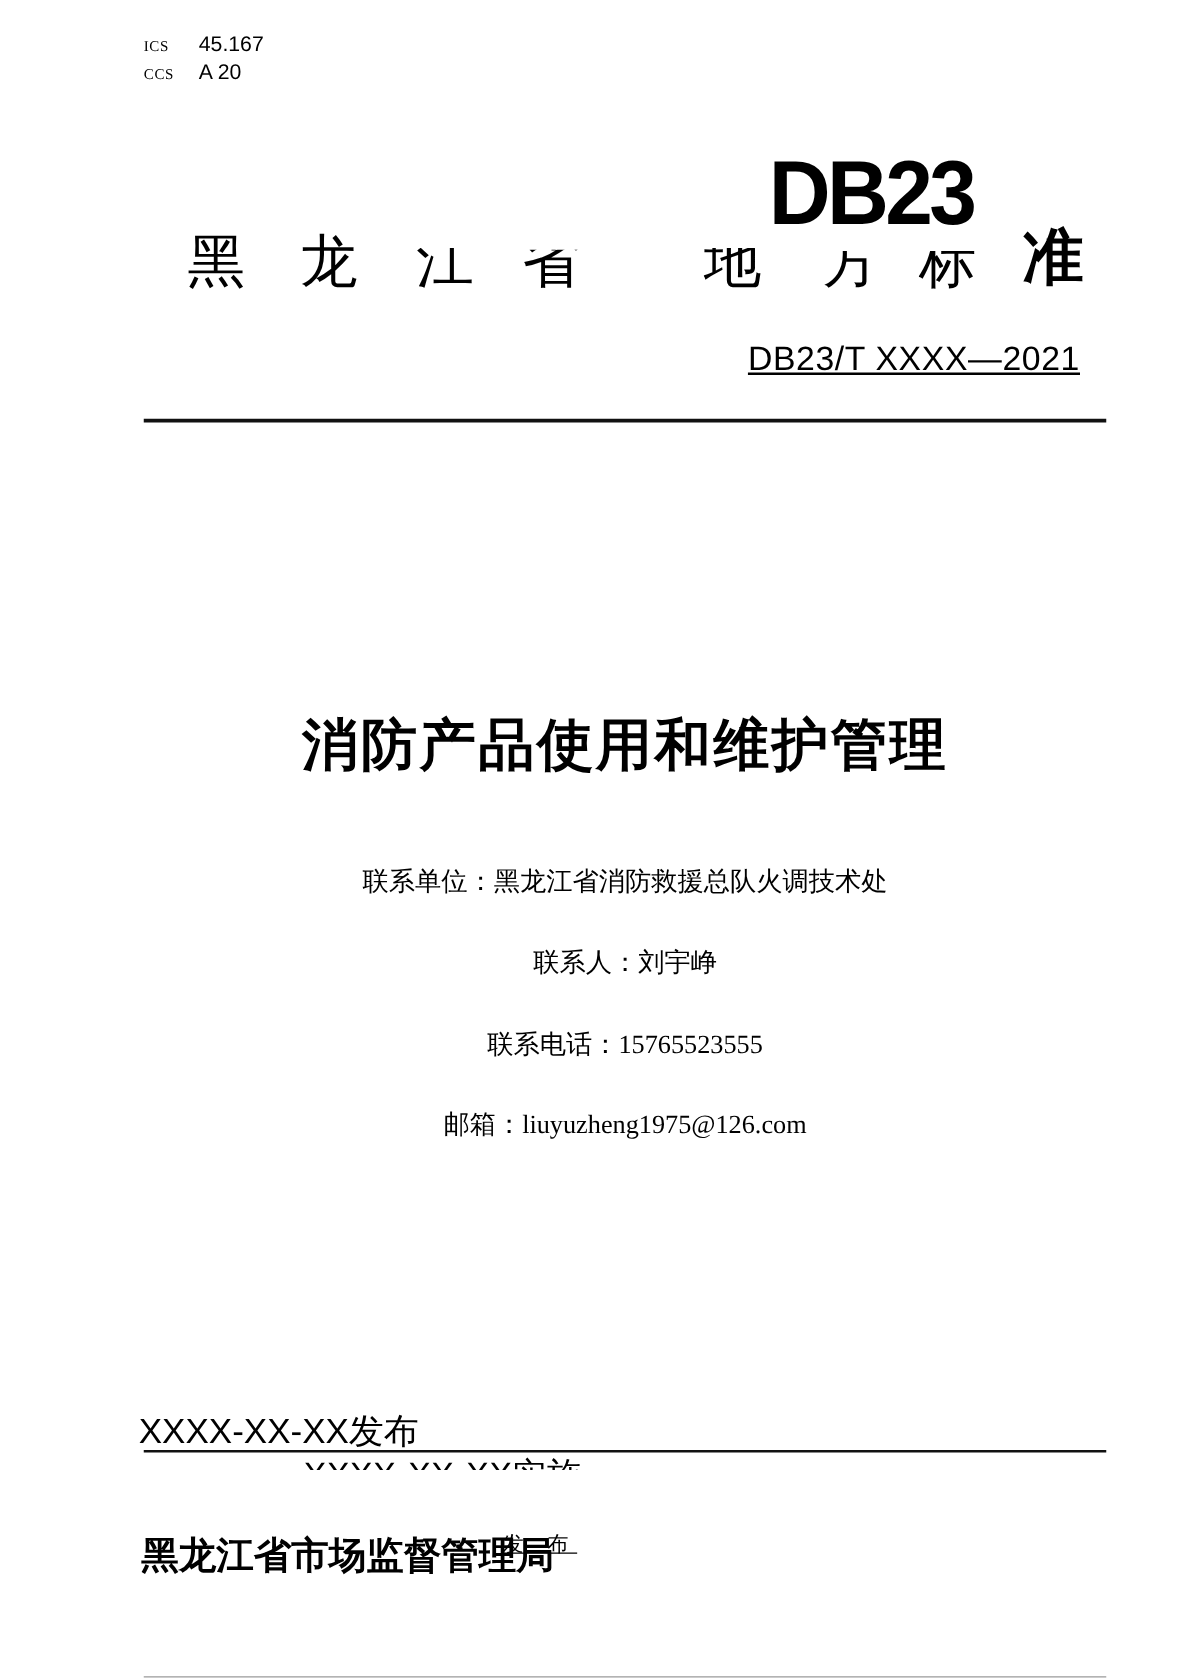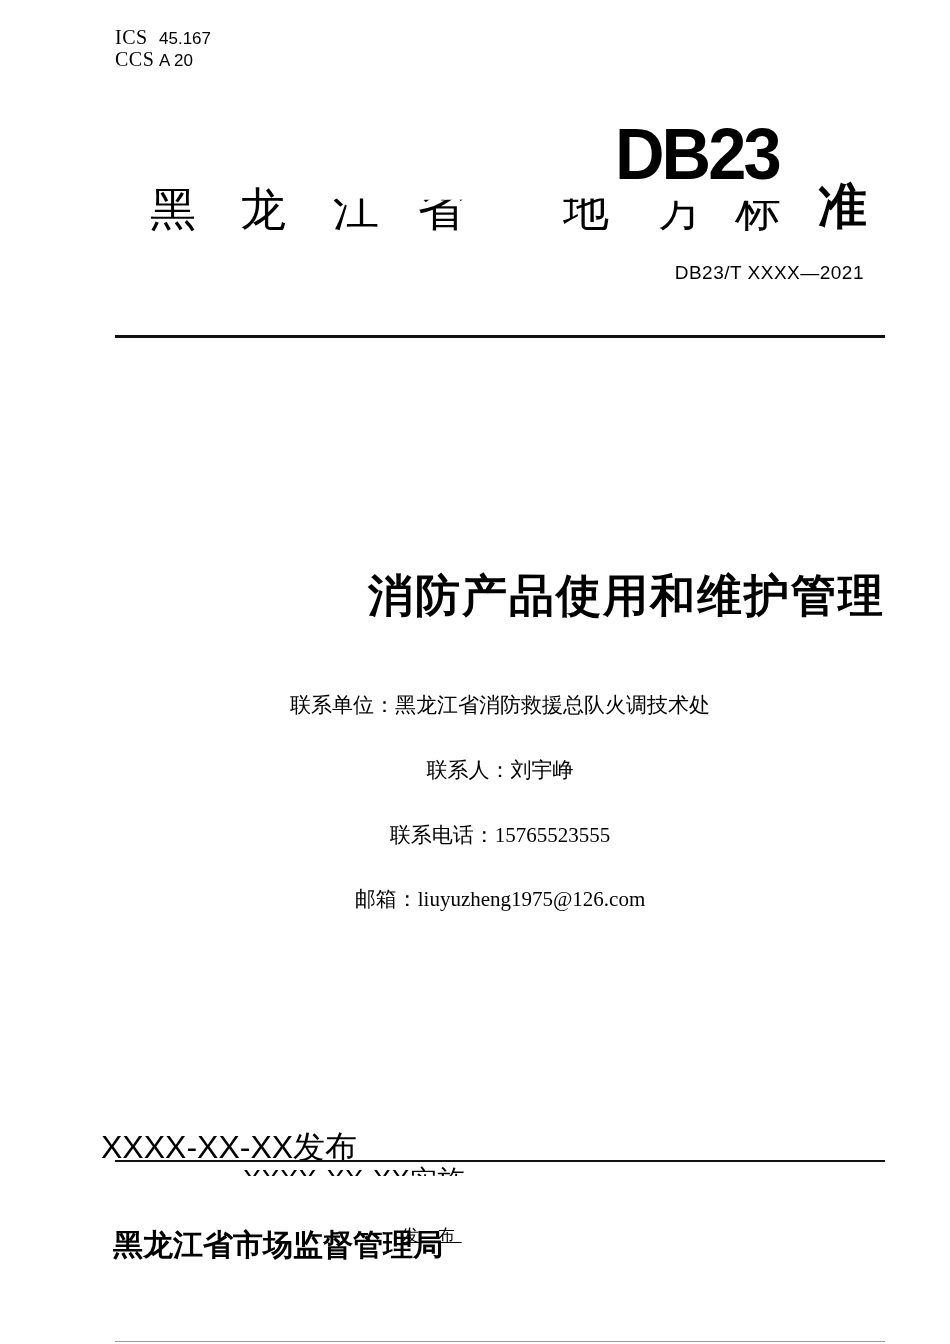--- a/index.html
+++ b/index.html
@@ -12,21 +12,21 @@
     color: #000000;
     font-family: "Liberation Sans", sans-serif;
     overflow: hidden;
   }
 
   
   .ics-block { position:absolute; left:115px; top:26px; }
   .ics-row { display:flex; align-items:baseline; height:22px; }
   .ics-row .lab {
     width:44px; font-family:"Liberation Serif", serif;
-    font-size:20px; letter-spacing:0.5px;
+    font-size:12px; letter-spacing:0.5px;
   }
   .ics-row .val { font-size:17px; }
 
   
   .logo {
     position:absolute; left:615px; top:118px;
     font-size:70px; font-weight:900; line-height:1;
     letter-spacing:-3px;
     transform: scale(0.98, 1.04);
     transform-origin: left top;
@@ -41,53 +41,53 @@
   .bc1 { left:240px; }
   .bc2 { left:333px; clip-path: inset(27% 0 0 0); }
   .bc3 { left:418px; clip-path: inset(30% 0 0 0); }
   .bc4 { left:563px; clip-path: inset(27% 0 0 0); }
   .bc5 { left:658px; clip-path: inset(32% 0 0 0); }
   .bc6 { left:735px; clip-path: inset(32% 0 0 0); }
   .bc7 { left:818px; top:182px; font-size:49px; font-weight:700; }
 
   
   .stdnum {
-    position:absolute; right:86px; top:262px;
-    font-size:19px; letter-spacing:0.5px;
+    position:absolute; right:86px; top:272px;
+    font-size:27px; letter-spacing:0.5px;text-decoration:underline;
   }
 
   
   .rule { position:absolute; left:115px; width:770px; background:#111111; }
   .rule-top { top:335px; height:3px; }
   .rule-mid { top:1160px; height:2px; }
   .hairline { position:absolute; left:115px; top:1341px; width:770px; height:1px; background:#9a9a9a; }
 
   
   .doc-title {
     position:absolute; left:115px; top:570px; width:770px;
-    text-align:right; font-size:45px; font-weight:700;
+    text-align:center; font-size:45px; font-weight:700;
     letter-spacing:2px; line-height:1.15;
   }
 
   
   .contact {
     position:absolute; left:115px; width:770px;
     text-align:center;
     font-family:"Liberation Serif", serif;
     font-size:21px; line-height:1.3;
   }
   .contact-unit   { top:692px; }
   .contact-person { top:757px; }
   .contact-phone  { top:822px; }
   .contact-email  { top:886px; }
 
   
   .issue-date {
-    position:absolute; left:101px; top:1131px;
-    font-size:32px; line-height:1;
+    position:absolute; left:111px; top:1131px;
+    font-size:28px; line-height:1;
   }
   .impl-clip {
     position:absolute; left:243px; top:1163px;
     height:13px; overflow:hidden;
   }
   .impl-clip span {
     display:block; font-size:27px; line-height:1.3;
     letter-spacing:0.5px;
   }
 

